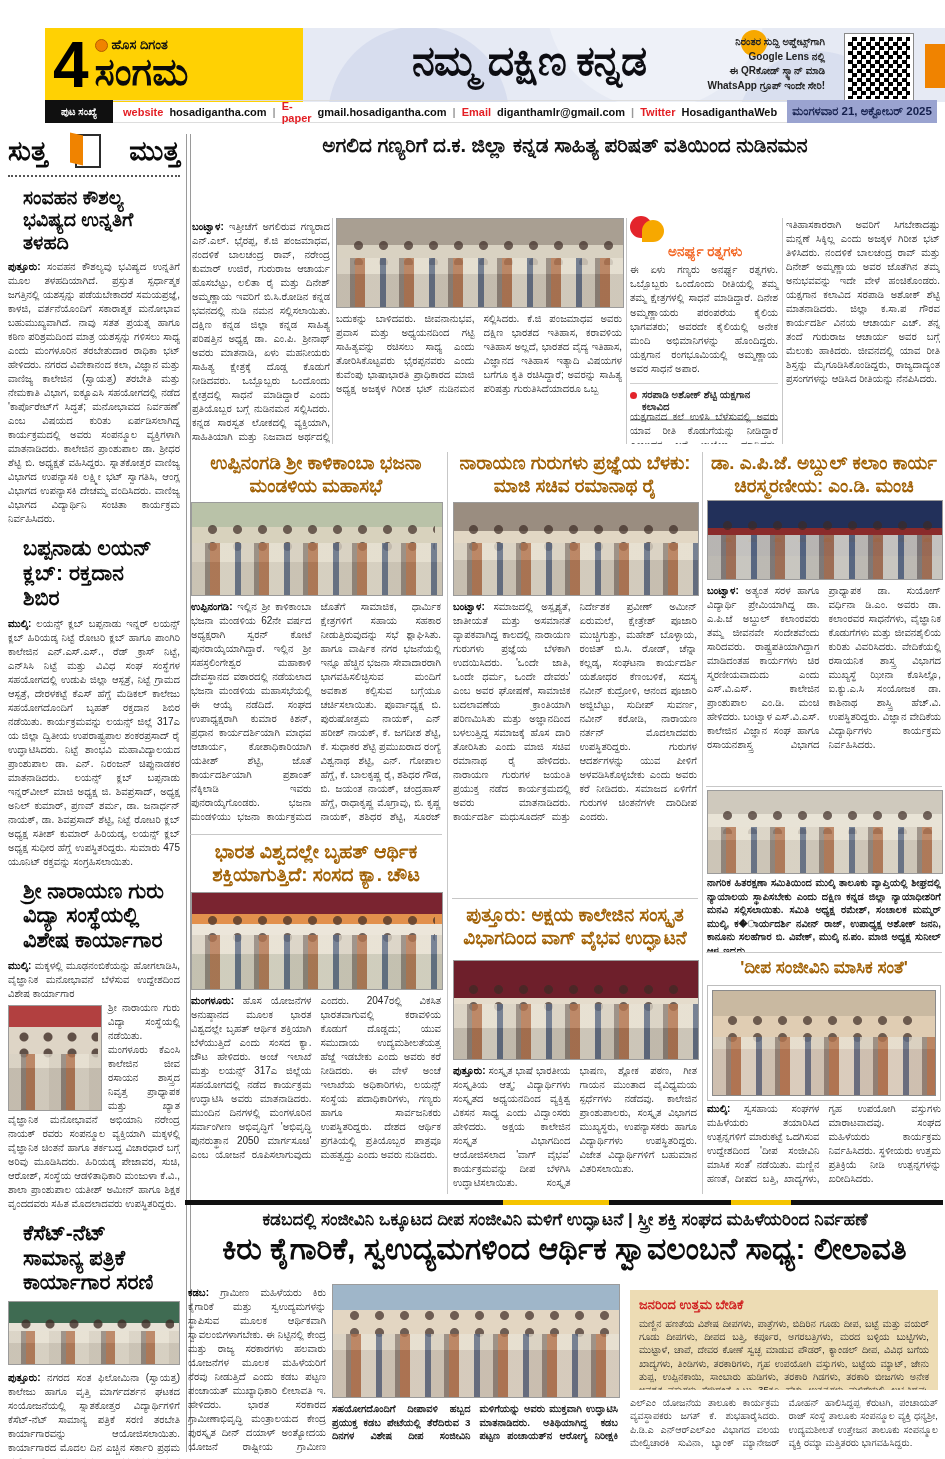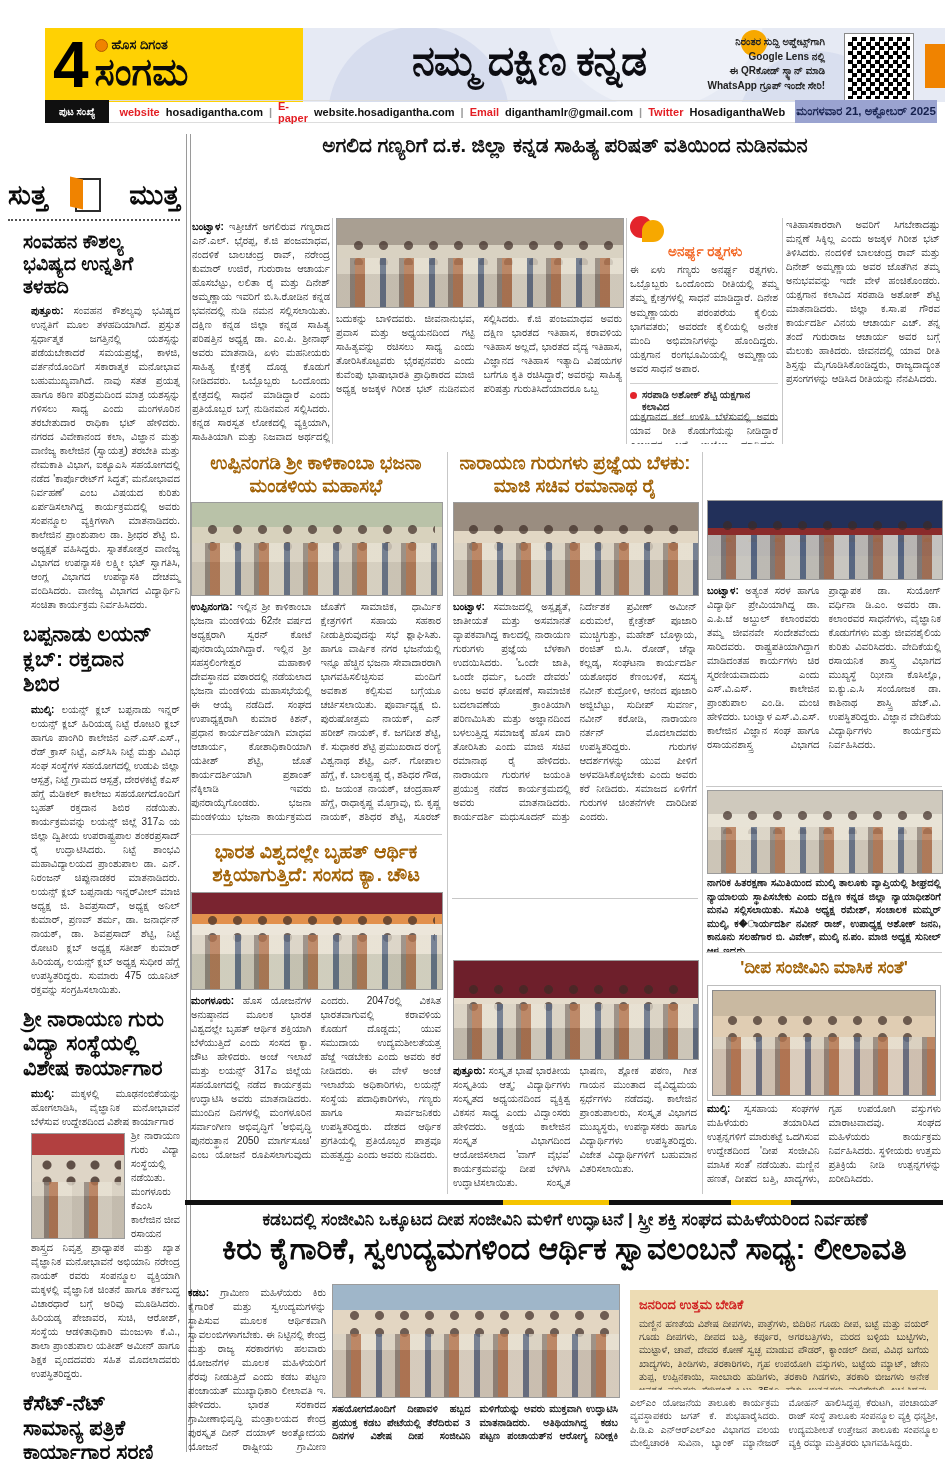--- a/index.html
+++ b/index.html
@@ -62,26 +62,26 @@
   .ph-bharat{background:linear-gradient(180deg,#7a2430 0 22%,#e2904c 22% 32%,#ece6da 32% 64%,#6f7b62 64%);}
   .ph-vaag{background:linear-gradient(180deg,#6e1f2b 0 38%,#e5dccc 38% 68%,#5d5348 68%);}
   .ph-deepa{background:linear-gradient(180deg,#c9b9a1 0 24%,#e0cdb3 24% 56%,#a3745f 56%);}
   .ph-kadaba{background:linear-gradient(180deg,#9fb6c9 0 22%,#e3d6c2 22% 58%,#8c6e5e 58%);}
   .ph-stage{background:linear-gradient(180deg,#b24040 0 20%,#ded5c6 20% 60%,#6d6156 60%);}
   .ph-class{background:linear-gradient(180deg,#3f6b52 0 34%,#e7e2d6 34% 66%,#92897b 66%);}
   .framed{border:1px solid #8a8a8a;box-shadow:0 0 0 4px #fff,0 0 0 5px #bdbdbd;}
   
   .sidebar{position:absolute;left:8px;top:134px;width:172px;}
   .sb-head{display:flex;align-items:center;justify-content:space-between;font-size:27px;
-           font-weight:800;color:#0a0a0a;border-bottom:2px dotted #555;padding-bottom:7px;margin-top:44px;}
+           font-weight:800;color:#0a0a0a;border-bottom:2px dotted #555;padding-bottom:7px;}
   .door{width:22px;height:30px;background:#fff;border:2px solid #2c2c2c;position:relative;}
   .door::before{content:"";position:absolute;left:-7px;top:-2px;width:13px;height:30px;
                 background:#f08300;transform:skewY(14deg);}
   .sb-title{font-size:19px;font-weight:800;line-height:1.18;color:#0c0c0c;margin:10px 15px 6px;}
-  .sb-text{font-size:10px;line-height:1.4;text-align:justify;color:#252525;margin-left:23px;}
+  .sb-text{font-size:10px;line-height:1.4;text-align:justify;color:#252525;}
   .sb-photo{border:1px solid #9b9b9b;overflow:hidden;position:relative;margin:6px 0;}
   .sb-photo::before{content:"";position:absolute;left:3%;right:3%;top:22%;height:30%;
       background-image:radial-gradient(circle,rgba(60,42,36,.78) 0 4px,transparent 5px);
       background-size:24px 16px;background-repeat:repeat;}
   .sb-photo::after{content:"";position:absolute;left:0;right:0;top:46%;bottom:0;opacity:.8;
       background:repeating-linear-gradient(90deg,#d9d2c4 0 12px,#8d8178 12px 17px,#b3744f 17px 26px,#e8e2d4 26px 40px);}
   
   .quote{position:absolute;left:630px;top:216px;width:148px;height:188px;}
   .qicon{position:relative;width:34px;height:26px;margin-bottom:2px;}
   .qicon i{position:absolute;width:22px;height:22px;border-radius:50% 50% 0 50%;background:#e3242b;}
@@ -129,21 +129,21 @@
     <div class="orangetab"></div>
   </div>
 
   <div class="infobar">
     <div class="pagelabel">ಪುಟ ಸಂಖ್ಯೆ</div>
     <div class="contacts">
       <span class="red">website</span>
       <span>hosadigantha.com</span>
       <span class="sep">|</span>
       <span class="red">E-paper</span>
-      <span>website.hosadigantha.com</span>
+      <span>gmail.hosadigantha.com</span>
       <span class="sep">|</span>
       <span class="red">Email</span>
       <span>diganthamlr@gmail.com</span>
       <span class="sep">|</span>
       <span class="red">Twitter</span>
       <span>HosadiganthaWeb</span>
     </div>
     <div class="datebox">ಮಂಗಳವಾರ 21, ಅಕ್ಟೋಬರ್ 2025</div>
   </div>
 
@@ -210,33 +210,35 @@
   <div class="vline" style="left:702px;top:452px;height:742px;"></div>
 
   <div class="title2" style="left:190px;top:452px;width:252px;font-size:18.5px;">ಉಪ್ಪಿನಂಗಡಿ ಶ್ರೀ ಕಾಳಿಕಾಂಬಾ ಭಜನಾ ಮಂಡಳಿಯ ಮಹಾಸಭೆ</div>
   <div class="photo ph-bhajana" style="left:191px;top:502px;width:250px;height:92px;"></div>
   <div class="bodytxt cols2" style="left:191px;top:600px;width:250px;height:230px;"><span class="dl">ಉಪ್ಪಿನಂಗಡಿ:</span> <span>ಇಲ್ಲಿನ ಶ್ರೀ ಕಾಳಿಕಾಂಬಾ ಭಜನಾ ಮಂಡಳಿಯ 62ನೇ ವರ್ಷದ ಅಧ್ಯಕ್ಷರಾಗಿ ಸ್ವರನ್ ಕೋಟೆ ಪುನರಾಯ್ಕೆಯಾಗಿದ್ದಾರೆ. ಇಲ್ಲಿನ ಶ್ರೀ ಸಹಸ್ರಲಿಂಗೇಶ್ವರ ಮಹಾಕಾಳಿ ದೇವಸ್ಥಾನದ ವಠಾರದಲ್ಲಿ ನಡೆಯಲಾದ ಭಜನಾ ಮಂಡಳಿಯ ಮಹಾಸಭೆಯಲ್ಲಿ ಈ ಆಯ್ಕೆ ನಡೆದಿದೆ. ಸಂಘದ ಉಪಾಧ್ಯಕ್ಷರಾಗಿ ಕುಮಾರ ಕಿಶನ್, ಪ್ರಧಾನ ಕಾರ್ಯದರ್ಶಿಯಾಗಿ ಮಾಧವ ಆಚಾರ್ಯ, ಕೋಶಾಧಿಕಾರಿಯಾಗಿ ಯತೀಶ್ ಶೆಟ್ಟಿ, ಜೊತೆ ಕಾರ್ಯದರ್ಶಿಯಾಗಿ ಪ್ರಶಾಂತ್ ನೆಕ್ಕಿಲಾಡಿ ಇವರು ಪುನರಾಯ್ಕೆಗೊಂಡರು. ಭಜನಾ ಮಂಡಳಿಯು ಭಜನಾ ಕಾರ್ಯಕ್ರಮದ ಜೊತೆಗೆ ಸಾಮಾಜಿಕ, ಧಾರ್ಮಿಕ ಕ್ಷೇತ್ರಗಳಿಗೆ ಸಹಾಯ ಸಹಕಾರ ನೀಡುತ್ತಿರುವುದನ್ನು ಸಭೆ ಶ್ಲಾಘಿಸಿತು. ಹಾಗೂ ವಾರ್ಷಿಕ ನಗರ ಭಜನೆಯಲ್ಲಿ ಇನ್ನೂ ಹೆಚ್ಚಿನ ಭಜನಾ ಸೇವಾದಾರರಾಗಿ ಭಾಗವಹಿಸಲಿಚ್ಛಿಸುವ ಮಂದಿಗೆ ಅವಕಾಶ ಕಲ್ಪಿಸುವ ಬಗ್ಗೆಯೂ ಚರ್ಚಿಸಲಾಯಿತು. ಪೂರ್ವಾಧ್ಯಕ್ಷ ಬಿ. ಪುರುಷೋತ್ತಮ ನಾಯಕ್, ಎನ್ ಹರೀಶ್ ನಾಯಕ್, ಕೆ. ಜಗದೀಶ ಶೆಟ್ಟಿ, ಕೆ. ಸುಧಾಕರ ಶೆಟ್ಟಿ ಪ್ರಮುಖರಾದ ರಂಗ್ಯೆ ವಿಶ್ವನಾಥ ಶೆಟ್ಟಿ, ಎನ್. ಗೋಪಾಲ ಹೆಗ್ಡೆ, ಕೆ. ಬಾಲಕೃಷ್ಣ ರೈ, ಶಶಿಧರ ಗೌಡ, ಬಿ. ಜಯಂತ ನಾಯಕ್, ಚಂದ್ರಹಾಸ್ ಹೆಗ್ಡೆ, ರಾಧಾಕೃಷ್ಣ ಮೊಗ್ರಾವು, ಬಿ. ಕೃಷ್ಣ ನಾಯಕ್, ಶಶಿಧರ ಶೆಟ್ಟಿ, ಸೂರಜ್ ಹೆಗ್ಡೆ, ಸುಜಾತ ಕೃಷ್ಣ ಆಚಾರ್ಯ, ಉಷಾ ಮುಳಿಯ, ಸುಜಯ್ ಎನ್ ಶೆಟ್ಟಿ, ಭುವನೇಶ್ವರಿ ರೈ, ಪ್ರಶಾಂತ್ ಪೆರಿಯಡ್ಕ, ಕ್ಲೀವಾರ್ ರಾಜಗೋಪಾಲ ಭಟ್, ಸುಂದರ ಮೂಲ್ಯ, ಯು. ಕೃಷ್ಣ ಆನಂದ ರೈ, ಬಿ. ಪುಷ್ಪರಾಜ್ ನಾಯಕ್, ಎನ್. ರಾಘವೇಂದ್ರ ನಾಯಕ್, ಎನ್. ಮಹೇಶ, ವಿಜಯ ಕಿಲ್ಲಿ, ಚಿದಾನಂದ ಹೆಗ್ಡೆ, ಕೃಷ್ಣಪ್ರಸಾದ್ ದೇವಾಡಿಗ ಮೊದಲಾದವರು ಭಾಗವಹಿಸಿದ್ದರು.</span></div>
 
   <div class="title2" style="left:452px;top:452px;width:246px;font-size:18.5px;">ನಾರಾಯಣ ಗುರುಗಳು ಪ್ರಜ್ಞೆಯ ಬೆಳಕು: ಮಾಜಿ ಸಚಿವ ರಮಾನಾಥ ರೈ</div>
   <div class="photo ph-guru" style="left:453px;top:502px;width:244px;height:92px;"></div>
   <div class="bodytxt cols2" style="left:453px;top:600px;width:244px;height:292px;"><span class="dl">ಬಂಟ್ವಾಳ:</span> <span>ಸಮಾಜದಲ್ಲಿ ಅಸ್ಪೃಶ್ಯತೆ, ಜಾತೀಯತೆ ಮತ್ತು ಅಸಮಾನತೆ ವ್ಯಾಪಕವಾಗಿದ್ದ ಕಾಲದಲ್ಲಿ ನಾರಾಯಣ ಗುರುಗಳು ಪ್ರಜ್ಞೆಯ ಬೆಳಕಾಗಿ ಉದಯಿಸಿದರು. 'ಒಂದೇ ಜಾತಿ, ಒಂದೇ ಧರ್ಮ, ಒಂದೇ ದೇವರು' ಎಂಬ ಅವರ ಘೋಷಣೆ, ಸಾಮಾಜಿಕ ಬದಲಾವಣೆಯ ಕ್ರಾಂತಿಯಾಗಿ ಪರಿಣಮಿಸಿತು ಮತ್ತು ಅಜ್ಞಾನದಿಂದ ಬಳಲುತ್ತಿದ್ದ ಸಮಾಜಕ್ಕೆ ಹೊಸ ದಾರಿ ತೋರಿಸಿತು ಎಂದು ಮಾಜಿ ಸಚಿವ ರಮಾನಾಥ ರೈ ಹೇಳಿದರು. ನಾರಾಯಣ ಗುರುಗಳ ಜಯಂತಿ ಪ್ರಯುಕ್ತ ನಡೆದ ಕಾರ್ಯಕ್ರಮದಲ್ಲಿ ಅವರು ಮಾತನಾಡಿದರು. ಕಾರ್ಯದರ್ಶಿ ಮಧುಸೂದನ್ ಮತ್ತು ನಿರ್ದೇಶಕ ಪ್ರವೀಣ್ ಅಮೀನ್ ಏರುಮಲೆ, ಕ್ಷೇತ್ರೇಶ್ ಪೂಜಾರಿ ಮುಚ್ಚಿಗುತ್ತು, ಮಹೇಶ್ ಬೊಳ್ಳಾಯ, ರಂಜಿತ್ ಬಿ.ಸಿ. ರೋಡ್, ಚೆನ್ನಾ ಕಲ್ಲಡ್ಕ, ಸಂಘಟನಾ ಕಾರ್ಯದರ್ಶಿ ಯಶೋಧರ ಕೆಣಂಬಳಿಕೆ, ಸದಸ್ಯ ನವೀನ್ ಕುದ್ರೋಳಿ, ಆನಂದ ಪೂಜಾರಿ ಅಜ್ಜಿಬೆಟ್ಟು, ಸುದೀಪ್ ಸುವರ್ಣ, ನವೀನ್ ಕರೋಡಿ, ನಾರಾಯಣ ನರ್ತನ್ ಮೊದಲಾದವರು ಉಪಸ್ಥಿತರಿದ್ದರು. ಗುರುಗಳ ಆದರ್ಶಗಳನ್ನು ಯುವ ಪೀಳಿಗೆ ಅಳವಡಿಸಿಕೊಳ್ಳಬೇಕು ಎಂದು ಅವರು ಕರೆ ನೀಡಿದರು. ಸಮಾಜದ ಏಳಿಗೆಗೆ ಗುರುಗಳ ಚಿಂತನೆಗಳೇ ದಾರಿದೀಪ ಎಂದರು.</span></div>
 
+  <div class="title2" style="left:706px;top:452px;width:236px;font-size:18.5px;">ಡಾ. ಎ.ಪಿ.ಜೆ. ಅಬ್ದುಲ್ ಕಲಾಂ ಕಾರ್ಯ ಚಿರಸ್ಮರಣೀಯ: ಎಂ.ಡಿ. ಮಂಚಿ</div>
   <div class="photo ph-kalam" style="left:707px;top:500px;width:234px;height:78px;"></div>
   <div class="bodytxt cols2" style="left:707px;top:584px;width:234px;height:198px;"><span class="dl">ಬಂಟ್ವಾಳ:</span> <span>ಅತ್ಯಂತ ಸರಳ ಹಾಗೂ ವಿದ್ಯಾರ್ಥಿ ಪ್ರೇಮಿಯಾಗಿದ್ದ ಡಾ. ಎ.ಪಿ.ಜೆ ಅಬ್ದುಲ್ ಕಲಾಂರವರು ತಮ್ಮ ಜೀವನವೇ ಸಂದೇಶವೆಂದು ಸಾರಿದವರು. ರಾಷ್ಟ್ರಪತಿಯಾಗಿದ್ದಾಗ ಮಾಡಿದಂತಹ ಕಾರ್ಯಗಳು ಚಿರ ಸ್ಮರಣೀಯವಾದುದು ಎಂದು ಎಸ್.ವಿ.ಎಸ್. ಕಾಲೇಜಿನ ಪ್ರಾಂಶುಪಾಲ ಎಂ.ಡಿ. ಮಂಚಿ ಹೇಳಿದರು. ಬಂಟ್ವಾಳ ಎಸ್.ವಿ.ಎಸ್. ಕಾಲೇಜಿನ ವಿಜ್ಞಾನ ಸಂಘ ಹಾಗೂ ರಸಾಯನಶಾಸ್ತ್ರ ವಿಭಾಗದ ಪ್ರಾಧ್ಯಾಪಕ ಡಾ. ಸುಯೋಗ್ ವರ್ಧಿನಾ ಡಿ.ಎಂ. ಅವರು ಡಾ. ಕಲಾಂರವರ ಸಾಧನೆಗಳು, ವೈಜ್ಞಾನಿಕ ಕೊಡುಗೆಗಳು ಮತ್ತು ಜೀವನಶೈಲಿಯ ಕುರಿತು ವಿವರಿಸಿದರು. ವೇದಿಕೆಯಲ್ಲಿ ರಸಾಯನಿಕ ಶಾಸ್ತ್ರ ವಿಭಾಗದ ಮುಖ್ಯಸ್ಥೆ ಝೀನಾ ಕೊಸಿಲ್ಲೊ, ಐ.ಕ್ಯು.ಎ.ಸಿ ಸಂಯೋಜಕ ಡಾ. ಕಾಶಿನಾಥ ಶಾಸ್ತ್ರಿ ಹೆಚ್.ವಿ. ಉಪಸ್ಥಿತರಿದ್ದರು. ವಿಜ್ಞಾನ ವೇದಿಕೆಯ ವಿದ್ಯಾರ್ಥಿಗಳು ಕಾರ್ಯಕ್ರಮ ನಿರ್ವಹಿಸಿದರು.</span></div>
 
   <div class="hline" style="left:706px;top:786px;width:236px;"></div>
   <div class="photo ph-manavi" style="left:707px;top:790px;width:234px;height:82px;"></div>
   <div class="cap" style="left:707px;top:876px;width:234px;height:76px;">ನಾಗರಿಕ ಹಿತರಕ್ಷಣಾ ಸಮಿತಿಯಿಂದ ಮುಲ್ಕಿ ತಾಲೂಕು ವ್ಯಾಪ್ತಿಯಲ್ಲಿ ಶೀಘ್ರದಲ್ಲಿ ನ್ಯಾಯಾಲಯ ಸ್ಥಾಪಿಸಬೇಕು ಎಂದು ದಕ್ಷಿಣ ಕನ್ನಡ ಜಿಲ್ಲಾ ನ್ಯಾಯಾಧೀಶರಿಗೆ ಮನವಿ ಸಲ್ಲಿಸಲಾಯಿತು. ಸಮಿತಿ ಅಧ್ಯಕ್ಷ ರಮೇಶ್, ಸಂಚಾಲಕ ಮಮ್ಮರ್ ಮುಲ್ಕಿ, ಕ�ಾರ್ಯದರ್ಶಿ ನವೀನ್ ರಾಜ್, ಉಪಾಧ್ಯಕ್ಷ ಅಶೋಕ್ ಜನನಿ, ಕಾನೂನು ಸಲಹೆಗಾರ ಬಿ. ವಿವೇಕ್, ಮುಲ್ಕಿ ನ.ಪಂ. ಮಾಜಿ ಅಧ್ಯಕ್ಷ ಸುನೀಲ್ ಆಳ್ವ ಇದ್ದರು.</div>
 
   <div class="hline" style="left:190px;top:834px;width:252px;"></div>
   <div class="title2" style="left:190px;top:840px;width:252px;font-size:19px;">ಭಾರತ ವಿಶ್ವದಲ್ಲೇ ಬೃಹತ್ ಆರ್ಥಿಕ ಶಕ್ತಿಯಾಗುತ್ತಿದೆ: ಸಂಸದ ಕ್ಯಾ. ಚೌಟ</div>
   <div class="photo ph-bharat" style="left:191px;top:892px;width:250px;height:96px;"></div>
   <div class="bodytxt cols2" style="left:191px;top:994px;width:250px;height:200px;"><span class="dl">ಮಂಗಳೂರು:</span> <span>ಹೊಸ ಯೋಜನೆಗಳ ಅನುಷ್ಠಾನದ ಮೂಲಕ ಭಾರತ ವಿಶ್ವದಲ್ಲೇ ಬೃಹತ್ ಆರ್ಥಿಕ ಶಕ್ತಿಯಾಗಿ ಬೆಳೆಯುತ್ತಿದೆ ಎಂದು ಸಂಸದ ಕ್ಯಾ. ಚೌಟ ಹೇಳಿದರು. ಅಂಚೆ ಇಲಾಖೆ ಮತ್ತು ಲಯನ್ಸ್ 317ಎ ಜಿಲ್ಲೆಯ ಸಹಯೋಗದಲ್ಲಿ ನಡೆದ ಕಾರ್ಯಕ್ರಮ ಉದ್ಘಾಟಿಸಿ ಅವರು ಮಾತನಾಡಿದರು. ಮುಂದಿನ ದಿನಗಳಲ್ಲಿ ಮಂಗಳೂರಿನ ಸರ್ವಾಂಗೀಣ ಅಭಿವೃದ್ಧಿಗೆ 'ಅಭಿವೃದ್ಧಿ ಪುನರುತ್ಥಾನ 2050 ಮಾರ್ಗಸೂಚಿ' ಎಂಬ ಯೋಜನೆ ರೂಪಿಸಲಾಗುವುದು ಎಂದರು. 2047ರಲ್ಲಿ ವಿಕಸಿತ ಭಾರತವಾಗುವಲ್ಲಿ ಕರಾವಳಿಯ ಕೊಡುಗೆ ದೊಡ್ಡದು; ಯುವ ಸಮುದಾಯ ಉದ್ಯಮಶೀಲತೆಯತ್ತ ಹೆಜ್ಜೆ ಇಡಬೇಕು ಎಂದು ಅವರು ಕರೆ ನೀಡಿದರು. ಈ ವೇಳೆ ಅಂಚೆ ಇಲಾಖೆಯ ಅಧಿಕಾರಿಗಳು, ಲಯನ್ಸ್ ಸಂಸ್ಥೆಯ ಪದಾಧಿಕಾರಿಗಳು, ಗಣ್ಯರು ಹಾಗೂ ಸಾರ್ವಜನಿಕರು ಉಪಸ್ಥಿತರಿದ್ದರು. ದೇಶದ ಆರ್ಥಿಕ ಪ್ರಗತಿಯಲ್ಲಿ ಪ್ರತಿಯೊಬ್ಬರ ಪಾತ್ರವೂ ಮಹತ್ವದ್ದು ಎಂದು ಅವರು ನುಡಿದರು.</span></div>
 
   <div class="hline" style="left:452px;top:898px;width:246px;"></div>
+  <div class="title2" style="left:452px;top:904px;width:246px;font-size:18.5px;">ಪುತ್ತೂರು: ಅಕ್ಷಯ ಕಾಲೇಜಿನ ಸಂಸ್ಕೃತ ವಿಭಾಗದಿಂದ ವಾಗ್ ವೈಭವ ಉದ್ಘಾಟನೆ</div>
   <div class="photo ph-vaag" style="left:453px;top:960px;width:244px;height:98px;"></div>
   <div class="bodytxt cols2" style="left:453px;top:1064px;width:244px;height:130px;"><span class="dl">ಪುತ್ತೂರು:</span> <span>ಸಂಸ್ಕೃತ ಭಾಷೆ ಭಾರತೀಯ ಸಂಸ್ಕೃತಿಯ ಆತ್ಮ; ವಿದ್ಯಾರ್ಥಿಗಳು ಸಂಸ್ಕೃತದ ಅಧ್ಯಯನದಿಂದ ವ್ಯಕ್ತಿತ್ವ ವಿಕಸನ ಸಾಧ್ಯ ಎಂದು ವಿದ್ವಾಂಸರು ಹೇಳಿದರು. ಅಕ್ಷಯ ಕಾಲೇಜಿನ ಸಂಸ್ಕೃತ ವಿಭಾಗದಿಂದ ಆಯೋಜಿಸಲಾದ 'ವಾಗ್ ವೈಭವ' ಕಾರ್ಯಕ್ರಮವನ್ನು ದೀಪ ಬೆಳಗಿಸಿ ಉದ್ಘಾಟಿಸಲಾಯಿತು. ಸಂಸ್ಕೃತ ಭಾಷಣ, ಶ್ಲೋಕ ಪಠಣ, ಗೀತ ಗಾಯನ ಮುಂತಾದ ವೈವಿಧ್ಯಮಯ ಸ್ಪರ್ಧೆಗಳು ನಡೆದವು. ಕಾಲೇಜಿನ ಪ್ರಾಂಶುಪಾಲರು, ಸಂಸ್ಕೃತ ವಿಭಾಗದ ಮುಖ್ಯಸ್ಥರು, ಉಪನ್ಯಾಸಕರು ಹಾಗೂ ವಿದ್ಯಾರ್ಥಿಗಳು ಉಪಸ್ಥಿತರಿದ್ದರು. ವಿಜೇತ ವಿದ್ಯಾರ್ಥಿಗಳಿಗೆ ಬಹುಮಾನ ವಿತರಿಸಲಾಯಿತು.</span></div>
 
   <div class="hline" style="left:706px;top:952px;width:236px;"></div>
   <div class="title2" style="left:706px;top:958px;width:236px;font-size:17px;">'ದೀಪ ಸಂಜೀವಿನಿ ಮಾಸಿಕ ಸಂತೆ'</div>
   <div class="photo ph-deepa framed" style="left:712px;top:990px;width:222px;height:104px;"></div>
   <div class="bodytxt cols2" style="left:707px;top:1102px;width:234px;height:92px;"><span class="dl">ಮುಲ್ಕಿ:</span> <span>ಸ್ವಸಹಾಯ ಸಂಘಗಳ ಮಹಿಳೆಯರು ತಯಾರಿಸಿದ ಉತ್ಪನ್ನಗಳಿಗೆ ಮಾರುಕಟ್ಟೆ ಒದಗಿಸುವ ಉದ್ದೇಶದಿಂದ 'ದೀಪ ಸಂಜೀವಿನಿ ಮಾಸಿಕ ಸಂತೆ' ನಡೆಯಿತು. ಮಣ್ಣಿನ ಹಣತೆ, ದೀಪದ ಬತ್ತಿ, ಖಾದ್ಯಗಳು, ಗೃಹ ಉಪಯೋಗಿ ವಸ್ತುಗಳು ಮಾರಾಟವಾದವು. ಸಂಘದ ಮಹಿಳೆಯರು ಕಾರ್ಯಕ್ರಮ ನಿರ್ವಹಿಸಿದರು. ಸ್ಥಳೀಯರು ಉತ್ತಮ ಪ್ರತಿಕ್ರಿಯೆ ನೀಡಿ ಉತ್ಪನ್ನಗಳನ್ನು ಖರೀದಿಸಿದರು.</span></div>
 
   <div class="colorbar"></div>
   <div class="kick" style="left:190px;top:1210px;width:750px;font-size:17px;">ಕಡಬದಲ್ಲಿ ಸಂಜೀವಿನಿ ಒಕ್ಕೂಟದ ದೀಪ ಸಂಜೀವಿನಿ ಮಳಿಗೆ ಉದ್ಘಾಟನೆ | ಸ್ತ್ರೀ ಶಕ್ತಿ ಸಂಘದ ಮಹಿಳೆಯರಿಂದ ನಿರ್ವಹಣೆ</div>

